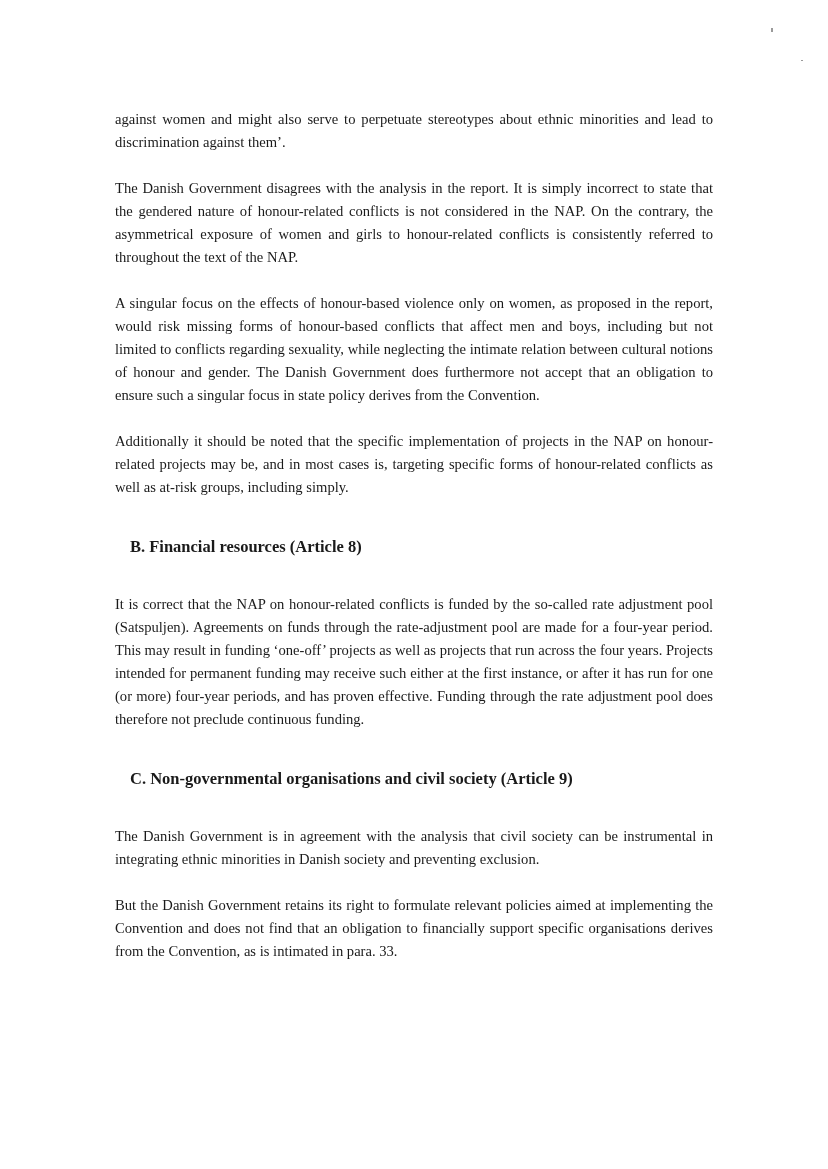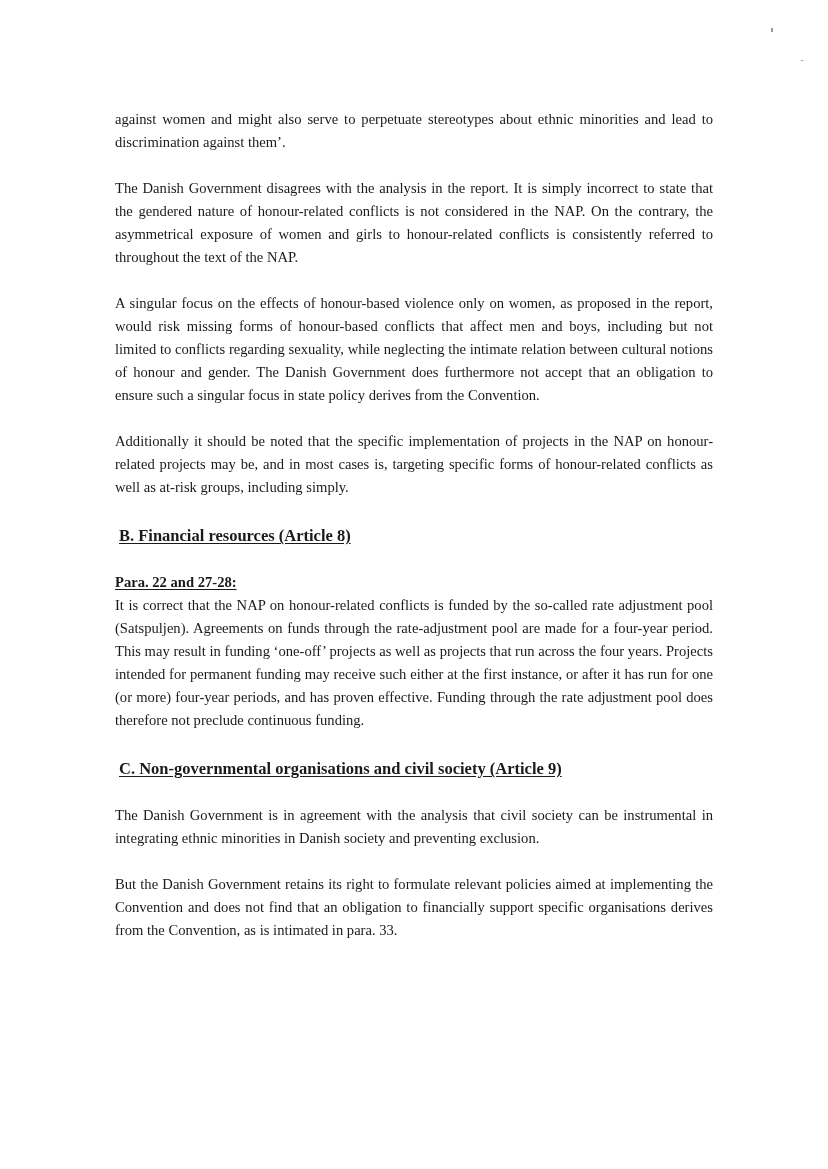--- a/index.html
+++ b/index.html
@@ -9,22 +9,22 @@
       color: #1a1a1a;
     }
     .page { position: absolute; left: 115px; top: 108px; width: 598px; }
     p.body {
       margin: 0; font-size: 14.6px; line-height: 23px;
       text-align: justify;
     }
     p.last-line { text-align-last: left; }
     .gap { height: 23px; }
     .h-section {
-      margin: 4px; font-weight: bold; font-size: 16.5px; line-height: 22px;
-      text-decoration: underline; text-underline-offset: 2px;
+      margin: 15px; font-weight: bold; font-size: 16.5px; line-height: 22px;
+      text-underline-offset: 2px;
     }
     .h-para {
       margin: 0; font-weight: bold; font-size: 14.6px; line-height: 23px;
       text-decoration: underline; text-underline-offset: 2px;
     }
     .speck { position: absolute; background: #9a9a9a; }
   </style>
 </head>
 <body>
 
@@ -37,21 +37,20 @@
   <div class="gap"></div>
   <p class="body last-line">The Danish Government disagrees with the analysis in the report. It is simply incorrect to state that the gendered nature of honour-related conflicts is not considered in the NAP. On the contrary, the asymmetrical exposure of women and girls to honour-related conflicts is consistently referred to throughout the text of the NAP.</p>
   <div class="gap"></div>
   <p class="body last-line">A singular focus on the effects of honour-based violence only on women, as proposed in the report, would risk missing forms of honour-based conflicts that affect men and boys, including but not limited to conflicts regarding sexuality, while neglecting the intimate relation between cultural notions of honour and gender. The Danish Government does furthermore not accept that an obligation to ensure such a singular focus in state policy derives from the Convention.</p>
   <div class="gap"></div>
   <p class="body last-line">Additionally it should be noted that the specific implementation of projects in the NAP on honour-related projects may be, and in most cases is, targeting specific forms of honour-related conflicts as well as at-risk groups, including simply.</p>
 
   <div style="height:22px;"></div>
   <h2 class="h-section">B. Financial resources (Article 8)</h2>
   <div style="height:20px;"></div>
-  <h3 class="h-para">Para. 22 and 27-28:</h3>
   <p class="body last-line">It is correct that the NAP on honour-related conflicts is funded by the so-called rate adjustment pool (Satspuljen). Agreements on funds through the rate-adjustment pool are made for a four-year period. This may result in funding ‘one-off’ projects as well as projects that run across the four years. Projects intended for permanent funding may receive such either at the first instance, or after it has run for one (or more) four-year periods, and has proven effective. Funding through the rate adjustment pool does therefore not preclude continuous funding.</p>
 
   <div style="height:22px;"></div>
   <h2 class="h-section">C. Non-governmental organisations and civil society (Article 9)</h2>
   <div style="height:20px;"></div>
   <p class="body last-line">The Danish Government is in agreement with the analysis that civil society can be instrumental in integrating ethnic minorities in Danish society and preventing exclusion.</p>
   <div class="gap"></div>
   <p class="body last-line">But the Danish Government retains its right to formulate relevant policies aimed at implementing the Convention and does not find that an obligation to financially support specific organisations derives from the Convention, as is intimated in para. 33.</p>
 
 </div>

